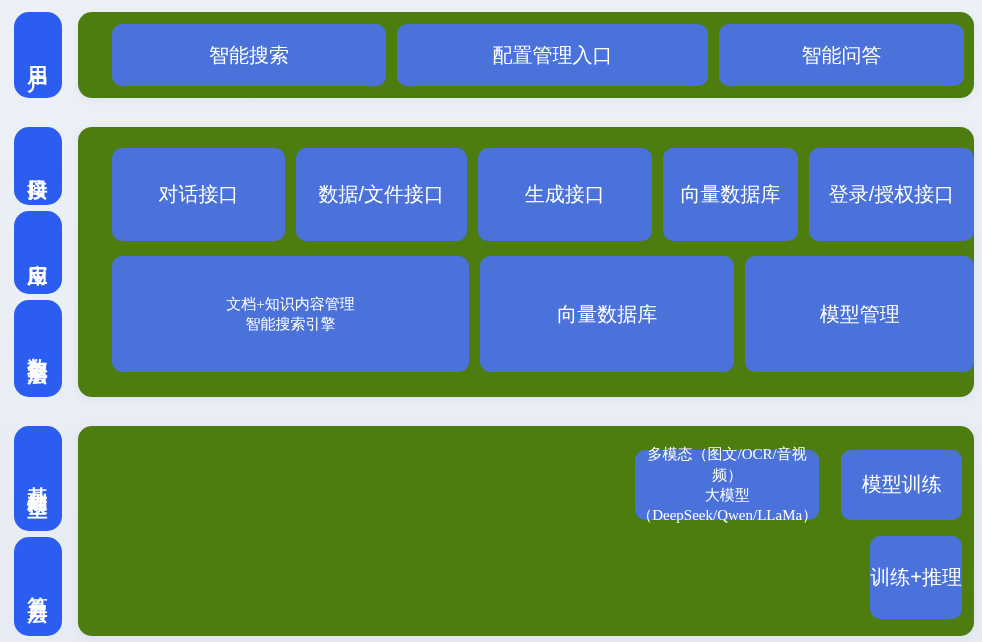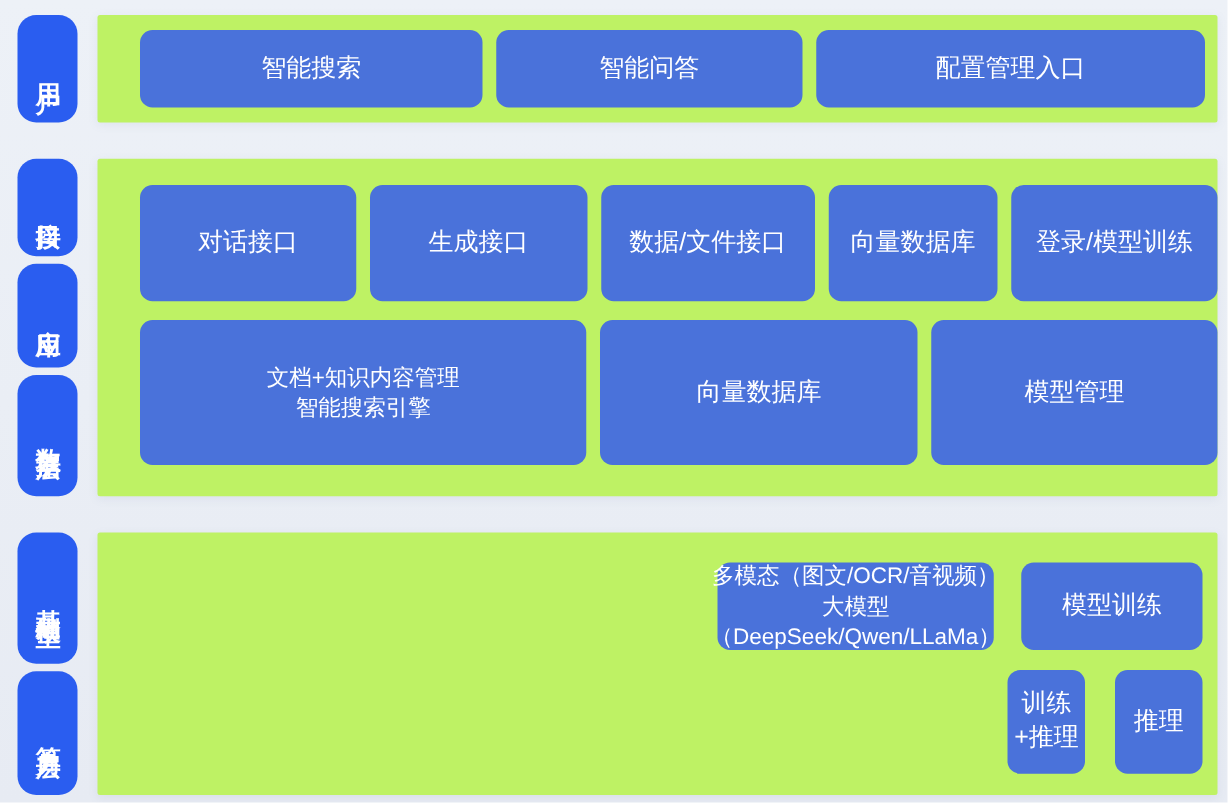--- a/index.html
+++ b/index.html
@@ -31,83 +31,83 @@
     flex: 1;
   }
   .pill span {
     writing-mode: vertical-rl;
     text-orientation: upright;
     font-size: 20px; font-weight: bold;
     letter-spacing: 4px;
     line-height: 1;
   }
   .panel {
-    background: #bef264;
-    border-radius: 2px;
+    background: #4d7c0f;
+    border-radius: 14px;
     flex: 1;
     box-sizing: border-box;
     display: flex; flex-direction: column;
     box-shadow: 0 2px 8px rgba(110, 130, 165, 0.10);
   }
   .panel-1 { padding: 12px 10px 12px 34px; }
   .panel-2 { padding: 21px 0 25px 34px; gap: 15px; }
   .panel-3 { padding: 24px 12px 17px 34px; gap: 16px; align-items: flex-end; }
   .row { display: flex; gap: 11px; flex: 1; min-height: 0; }
   .block {
     background: #4a72da;
     border-radius: 10px;
     color: #ffffff;
     font-size: 20px;
     line-height: 1.35;
     display: flex; align-items: center; justify-content: center;
     text-align: center;
     white-space: pre-line;
     min-width: 0;
   }
-  .block.two-line { font-size: 18px; }
+  .block.two-line { font-size: 15px; font-family: Liberation Serif, serif; }
 </style>
 </head>
 <body>
 
 <div class="page">
 
   <div class="section section-1">
     <div class="rail">
       <div class="pill">
         <span>用户</span>
       </div>
     </div>
     <div class="panel panel-1">
       <div class="row">
         <div class="block" style="flex:273">智能搜索</div>
+        <div class="block" style="flex:310">配置管理入口</div>
         <div class="block" style="flex:244">智能问答</div>
-        <div class="block" style="flex:310">配置管理入口</div>
       </div>
     </div>
   </div>
 
   <div class="section section-2">
     <div class="rail">
       <div class="pill" style="flex:75">
         <span>接口</span>
       </div>
       <div class="pill" style="flex:80">
         <span>应用</span>
       </div>
       <div class="pill" style="flex:94">
         <span>数据层</span>
       </div>
     </div>
     <div class="panel panel-2">
       <div class="row" style="flex:59">
         <div class="block" style="flex:171">对话接口</div>
+        <div class="block" style="flex:169">数据/文件接口</div>
         <div class="block" style="flex:172">生成接口</div>
-        <div class="block" style="flex:169">数据/文件接口</div>
         <div class="block" style="flex:134">向量数据库</div>
-        <div class="block" style="flex:163">登录/模型训练</div>
+        <div class="block" style="flex:163">登录/授权接口</div>
       </div>
       <div class="row" style="flex:73">
         <div class="block two-line" style="flex:253">文档+知识内容管理
 智能搜索引擎</div>
         <div class="block" style="flex:180">向量数据库</div>
         <div class="block" style="flex:162">模型管理</div>
       </div>
     </div>
   </div>
 
@@ -121,18 +121,17 @@
       </div>
     </div>
     <div class="panel panel-3">
       <div class="row" style="flex:70; gap:22px">
         <div class="block two-line" style="flex:333">多模态（图文/OCR/音视频）
 大模型（DeepSeek/Qwen/LLaMa）</div>
         <div class="block" style="flex:218">模型训练</div>
       </div>
       <div class="row" style="flex:84; gap:24px">
         <div class="block" style="flex:393">训练+推理</div>
-        <div class="block" style="flex:445">推理</div>
       </div>
     </div>
   </div>
 
 </div>
 
 </body></html>

